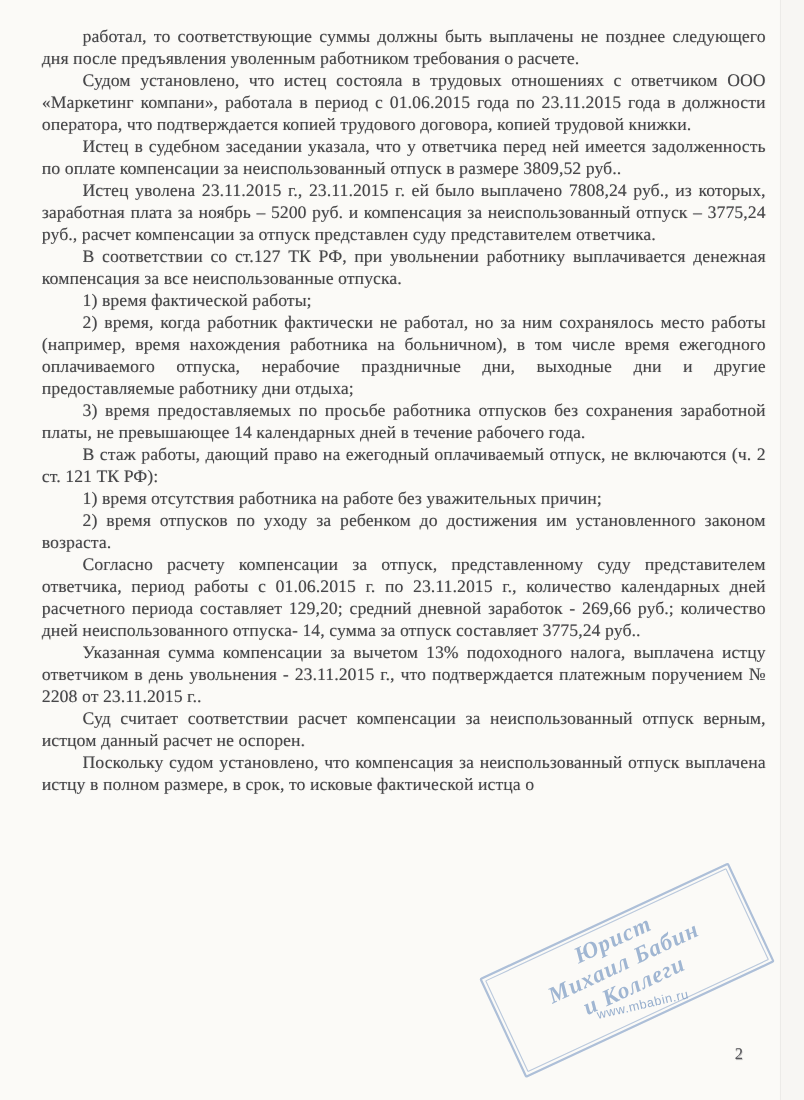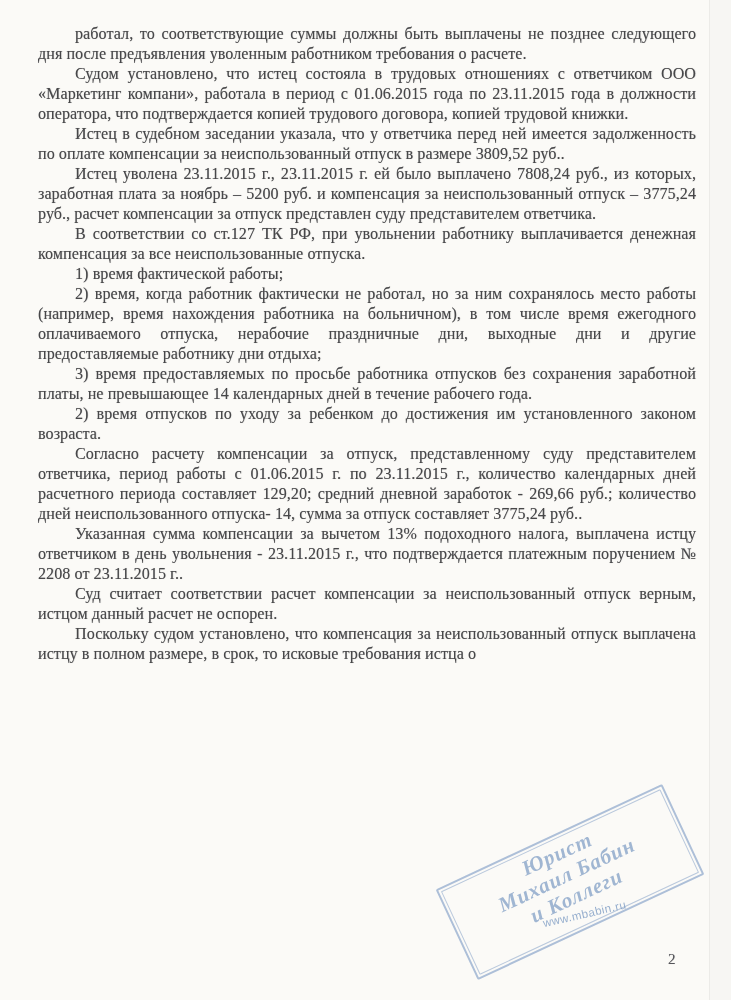--- a/index.html
+++ b/index.html
@@ -121,25 +121,27 @@
 
   <div class="textblock">
     <p>работал, то соответствующие суммы должны быть выплачены не позднее следующего дня после предъявления уволенным работником требования о расчете.</p>
     <p>Судом установлено, что истец состояла в трудовых отношениях с ответчиком ООО «Маркетинг компани», работала в период с 01.06.2015 года по 23.11.2015 года в должности оператора, что подтверждается копией трудового договора, копией трудовой книжки.</p>
     <p>Истец в судебном заседании указала, что у ответчика перед ней имеется задолженность по оплате компенсации за неиспользованный отпуск в размере 3809,52 руб..</p>
     <p>Истец уволена 23.11.2015 г., 23.11.2015 г. ей было выплачено 7808,24 руб., из которых, заработная плата за ноябрь – 5200 руб. и компенсация за неиспользованный отпуск – 3775,24 руб., расчет компенсации за отпуск представлен суду представителем ответчика.</p>
     <p>В соответствии со ст.127 ТК РФ, при увольнении работнику выплачивается денежная компенсация за все неиспользованные отпуска.</p>
     <p>1) время фактической работы;</p>
     <p>2) время, когда работник фактически не работал, но за ним сохранялось место работы (например, время нахождения работника на больничном), в том числе время ежегодного оплачиваемого отпуска, нерабочие праздничные дни, выходные дни и другие предоставляемые работнику дни отдыха;</p>
     <p>3) время предоставляемых по просьбе работника отпусков без сохранения заработной платы, не превышающее 14 календарных дней в течение рабочего года.</p>
+    <p>В стаж работы, дающий право на ежегодный оплачиваемый отпуск, не включаются (ч. 2 ст. 121 ТК РФ):</p>
+    <p>1) время отсутствия работника на работе без уважительных причин;</p>
     <p>2) время отпусков по уходу за ребенком до достижения им установленного законом возраста.</p>
     <p>Согласно расчету компенсации за отпуск, представленному суду представителем ответчика, период работы с 01.06.2015 г. по 23.11.2015 г., количество календарных дней расчетного периода составляет 129,20; средний дневной заработок - 269,66 руб.; количество дней неиспользованного отпуска- 14, сумма за отпуск составляет 3775,24 руб..</p>
     <p>Указанная сумма компенсации за вычетом 13% подоходного налога, выплачена истцу ответчиком в день увольнения - 23.11.2015 г., что подтверждается платежным поручением № 2208 от 23.11.2015 г..</p>
     <p>Суд считает соответствии расчет компенсации за неиспользованный отпуск верным, истцом данный расчет не оспорен.</p>
-    <p>Поскольку судом установлено, что компенсация за неиспользованный отпуск выплачена истцу в полном размере, в срок, то исковые требования истца о</p>
+    <p>Поскольку судом установлено, что компенсация за неиспользованный отпуск выплачена истцу в полном размере, в срок, то исковые фактической истца о</p>
   </div>
 
   <div class="stamp">
     <div class="stamp-border-outer"></div>
     <div class="stamp-border-inner"></div>
     <div class="stamp-content">
       <div class="stamp-line">Юрист</div>
       <div class="stamp-line">Михаил Бабин</div>
       <div class="stamp-line">и Коллеги</div>
       <div class="stamp-site">www.mbabin.ru</div>

